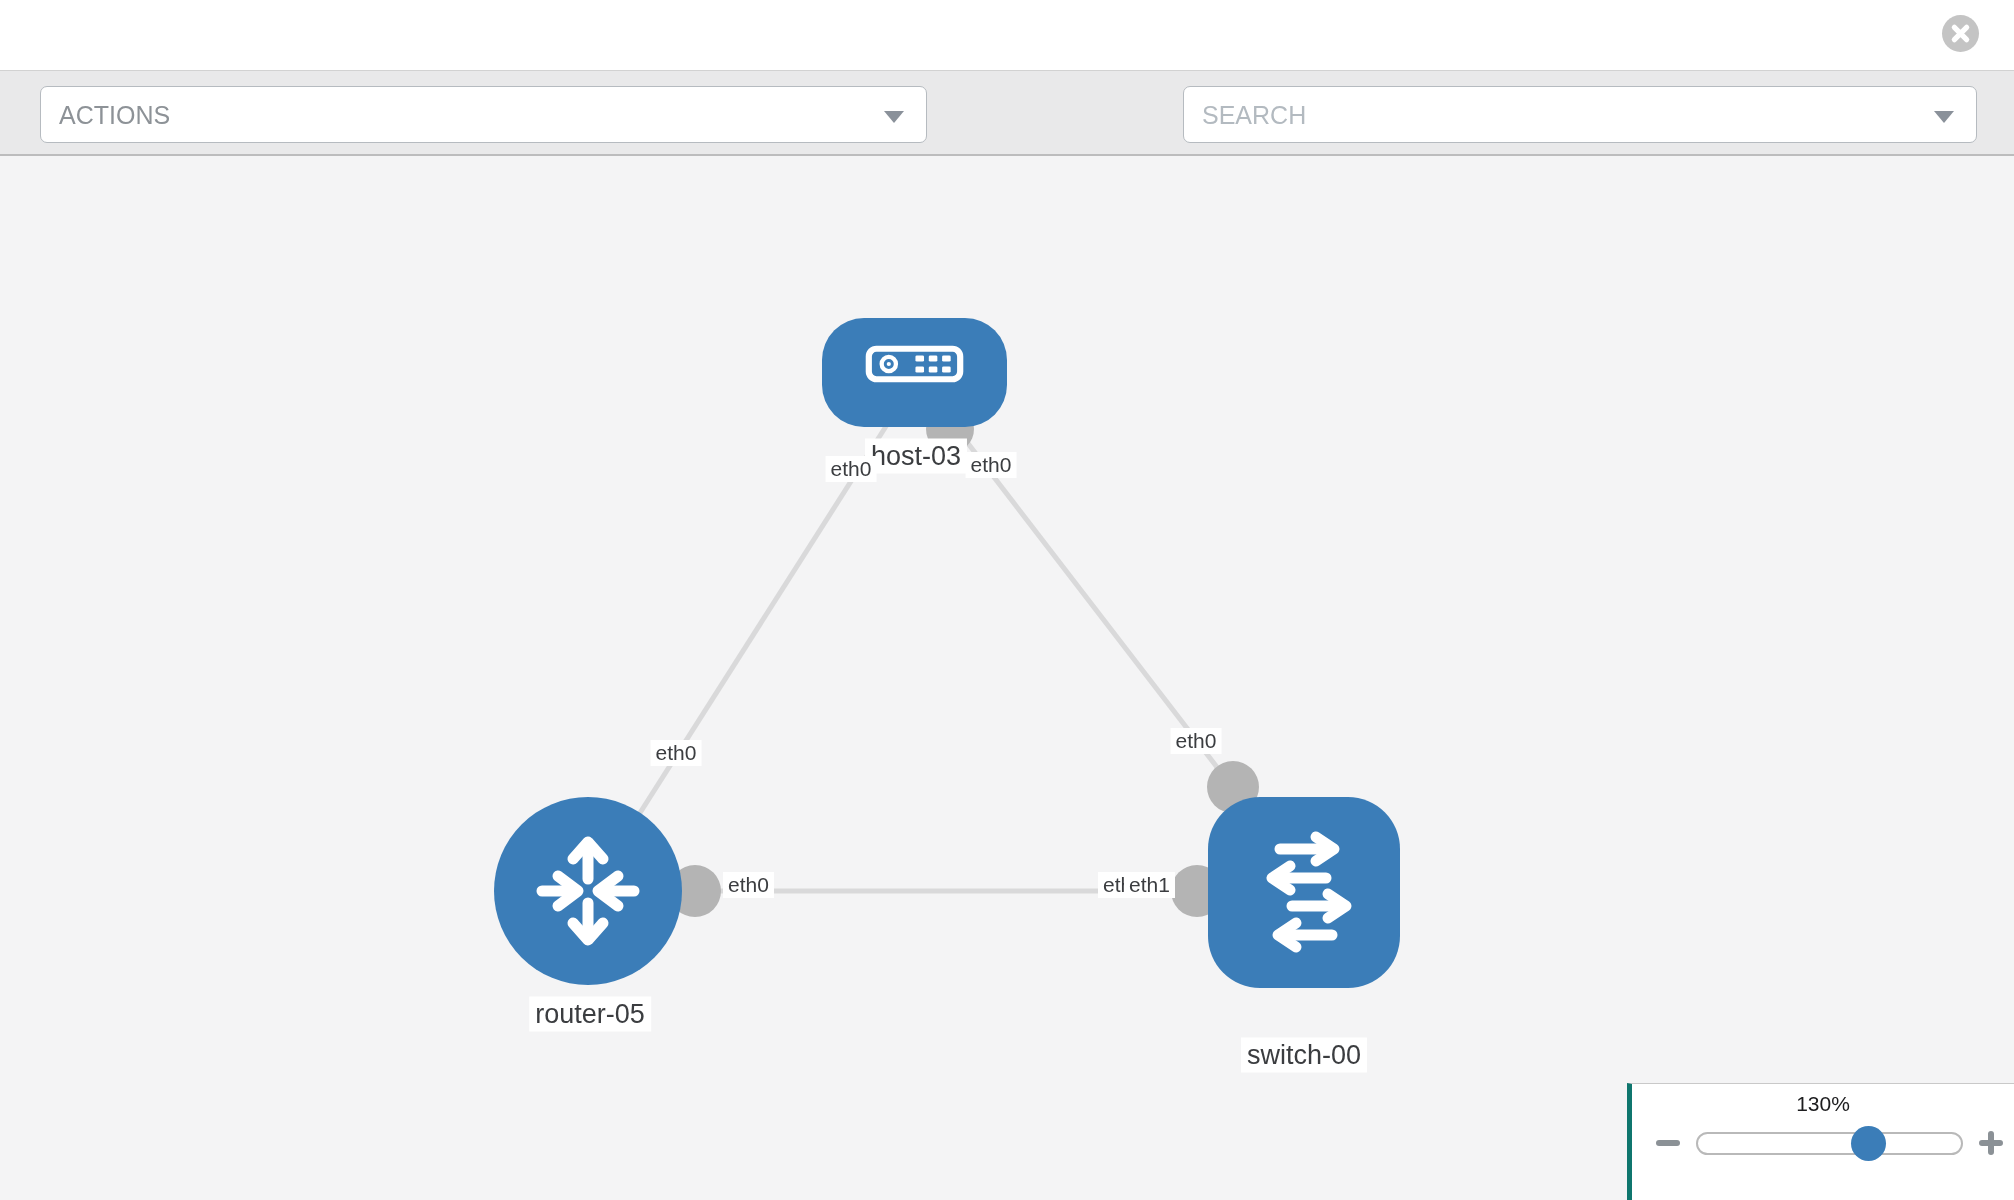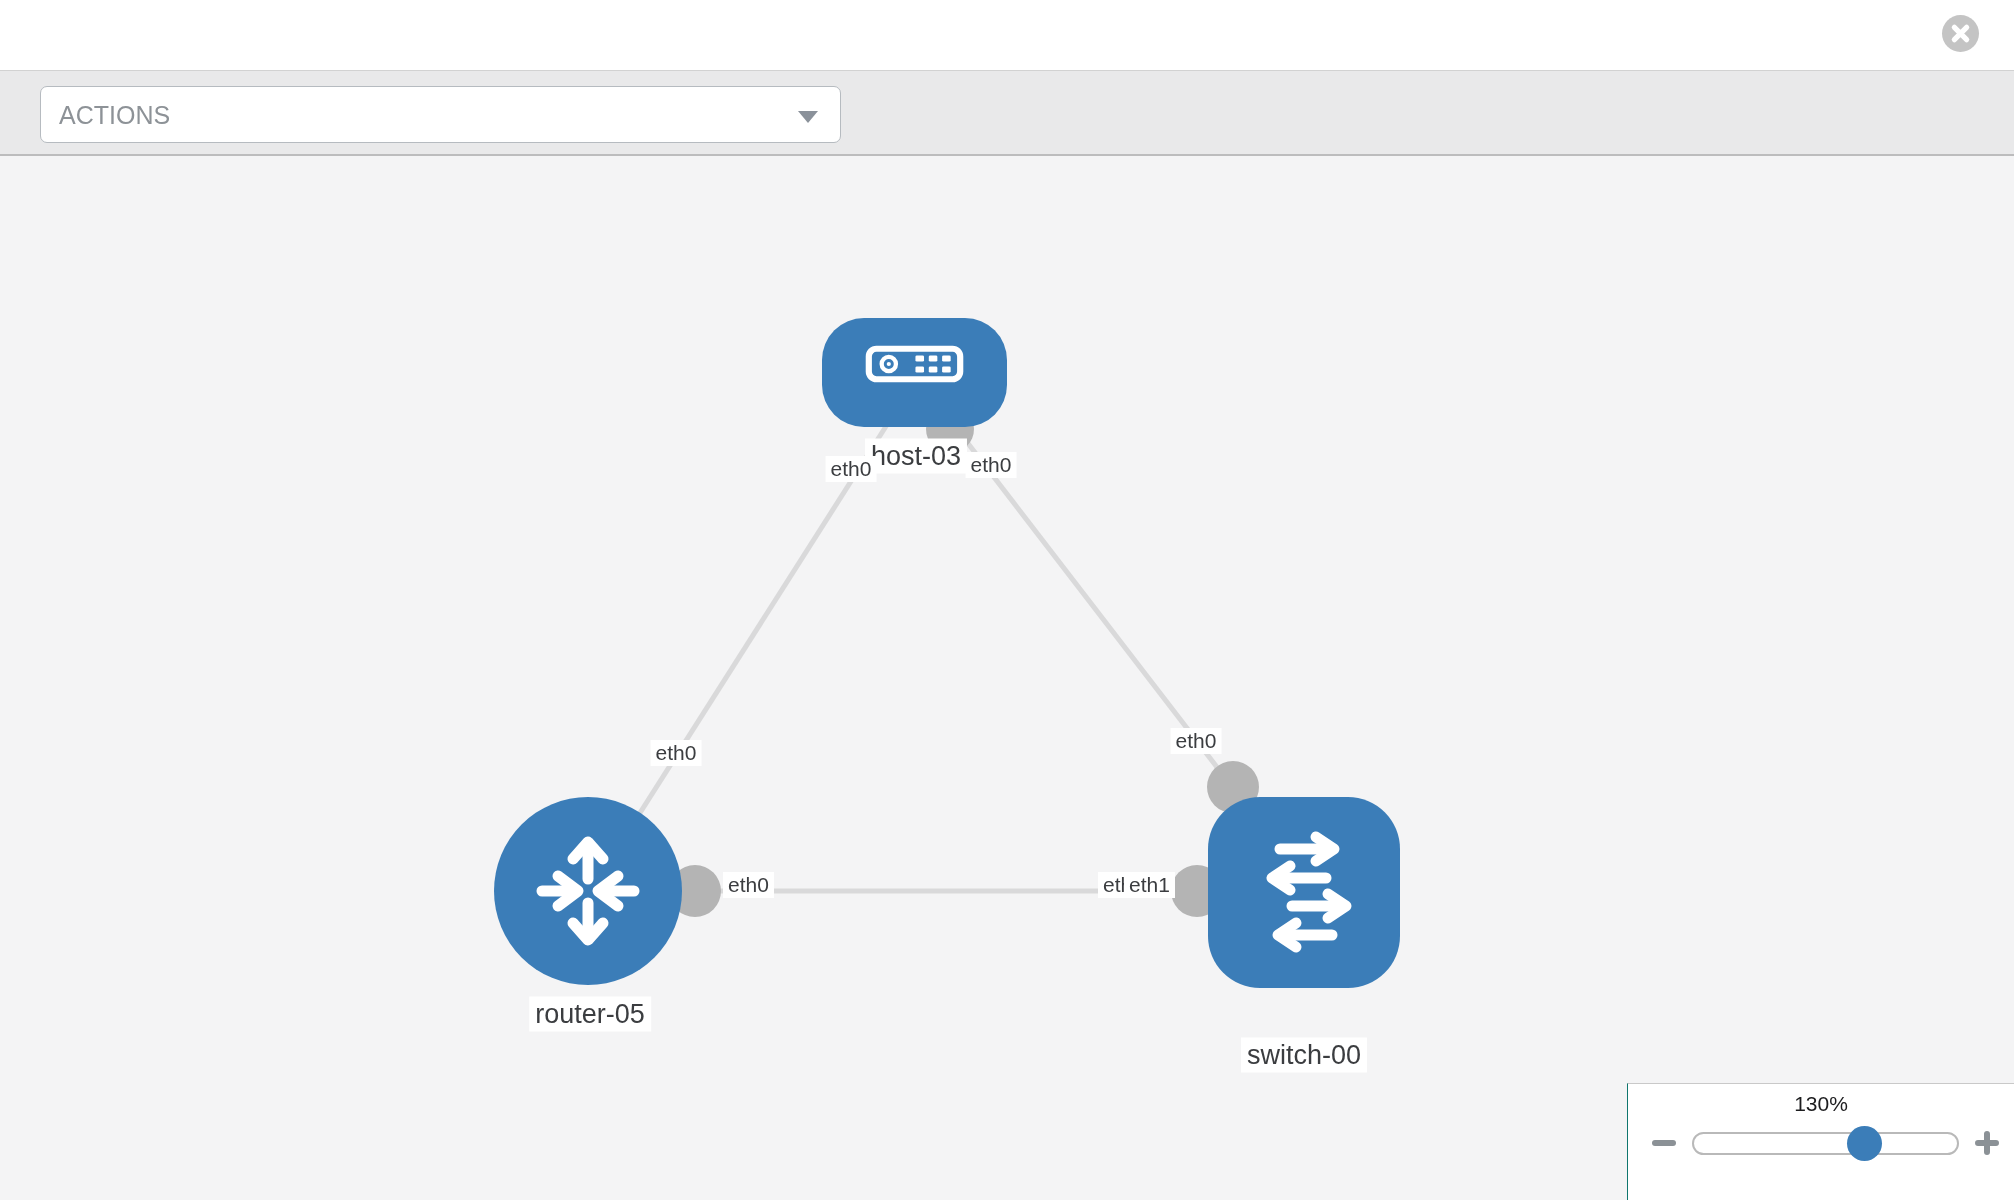--- a/index.html
+++ b/index.html
@@ -13,21 +13,21 @@
                 color:#5a5d60; letter-spacing:0.2px; }
   .close-btn { position:absolute; left:1942px; top:15px; width:37px; height:37px; border:none;
                border-radius:50%; background:#c4c4c4; cursor:pointer; padding:0; }
   .close-btn svg { position:absolute; left:8px; top:8px; }
 
   
   .toolbar { position:absolute; left:0; top:70px; width:2014px; height:86px; background:#e9e9ea;
              border-top:1px solid #d2d2d2; border-bottom:2px solid #bcbcbd; }
   .select { position:absolute; top:15px; height:57px; background:#fff; border:1px solid #b6bbc0;
             border-radius:7px; cursor:pointer; }
-  .select-actions { left:40px; width:801px; }
+  .select-actions { left:40px; width:887px; }
   .select-search  { left:1183px; width:794px; }
   .select .sel-label { position:absolute; left:18px; top:14px; font-size:25px; }
   .select-actions .sel-label { color:#8d9297; }
   .select-search  .sel-label { color:#b3bac0; }
   .caret { position:absolute; right:22px; top:24px; width:0; height:0;
            border-left:10px solid transparent; border-right:10px solid transparent;
            border-top:12px solid #8a919a; }
   .iconbtn { position:absolute; top:94px; width:42px; height:42px; background:transparent;
              border:none; cursor:pointer; color:#6d747c; padding:0; }
   .iconbtn-wrench { left:1046px; }
@@ -43,21 +43,21 @@
   .node-router { left:494px; top:641px; width:188px; height:188px; border-radius:50%; }
   .node-switch { left:1208px; top:641px; width:192px; height:191px; border-radius:52px; }
   .node svg { position:absolute; }
   .glabel { position:absolute; background:#fff; color:#3b3d40; white-space:nowrap; }
   .glabel-node { font-size:27px; padding:2px 6px; transform:translate(-50%,-50%); }
   .glabel-if   { font-size:21px; padding:1px 5px; }
   .glabel-if-c { transform:translate(-50%,-50%); }
 
   
   .zoom-panel { position:absolute; left:1627px; top:1083px; width:387px; height:117px;
-                background:#fff; border-left:1px solid #0f766e; border-top:1px solid #c9c9c9; }
+                background:#fff; border-left:5px solid #0f766e; border-top:1px solid #c9c9c9; }
   .zoom-value { position:absolute; left:0; top:8px; width:100%; text-align:center;
                 font-size:21px; color:#1d1d1f; }
   .zoom-minus, .zoom-plus { position:absolute; top:42px; width:36px; height:36px; border:none;
                 background:transparent; color:#8b9196; cursor:pointer; padding:0; }
   .zoom-minus { left:18px; }
   .zoom-plus  { left:341px; }
   .zoom-track { position:absolute; left:64px; top:48px; width:267px; height:23px;
                 background:#fff; border:2px solid #b9b9b9; border-radius:13px; cursor:pointer; }
   .zoom-knob  { position:absolute; left:219px; top:42px; width:35px; height:35px;
                 border-radius:50%; background:#3b7db8; cursor:grab; }
@@ -86,20 +86,24 @@
       </svg>
     </button>
     <button class="iconbtn iconbtn-key">
       <svg width="38" height="38" viewBox="0 0 24 24" fill="none" stroke="currentColor" stroke-width="2.6" stroke-linecap="round">
         <circle cx="7.2" cy="7.2" r="4.1"></circle>
         <path d="M10.3 10.3 L19.6 19.6"></path>
         <path d="M15.9 15.9 l-1.5 1.5"></path>
         <path d="M19.6 19.6 l-1.5 1.5"></path>
       </svg>
     </button>
+    <div class="select select-search">
+      <span class="sel-label">SEARCH</span>
+      <span class="caret"></span>
+    </div>
   </div>
 
   <div class="canvas">
 
     <svg class="links-layer" viewBox="0 0 2014 1044">
       <line x1="890" y1="264" x2="610" y2="704"></line>
       <line x1="950" y1="264" x2="1233" y2="632"></line>
       <line x1="695" y1="735" x2="1197" y2="735"></line>
     </svg>
 

